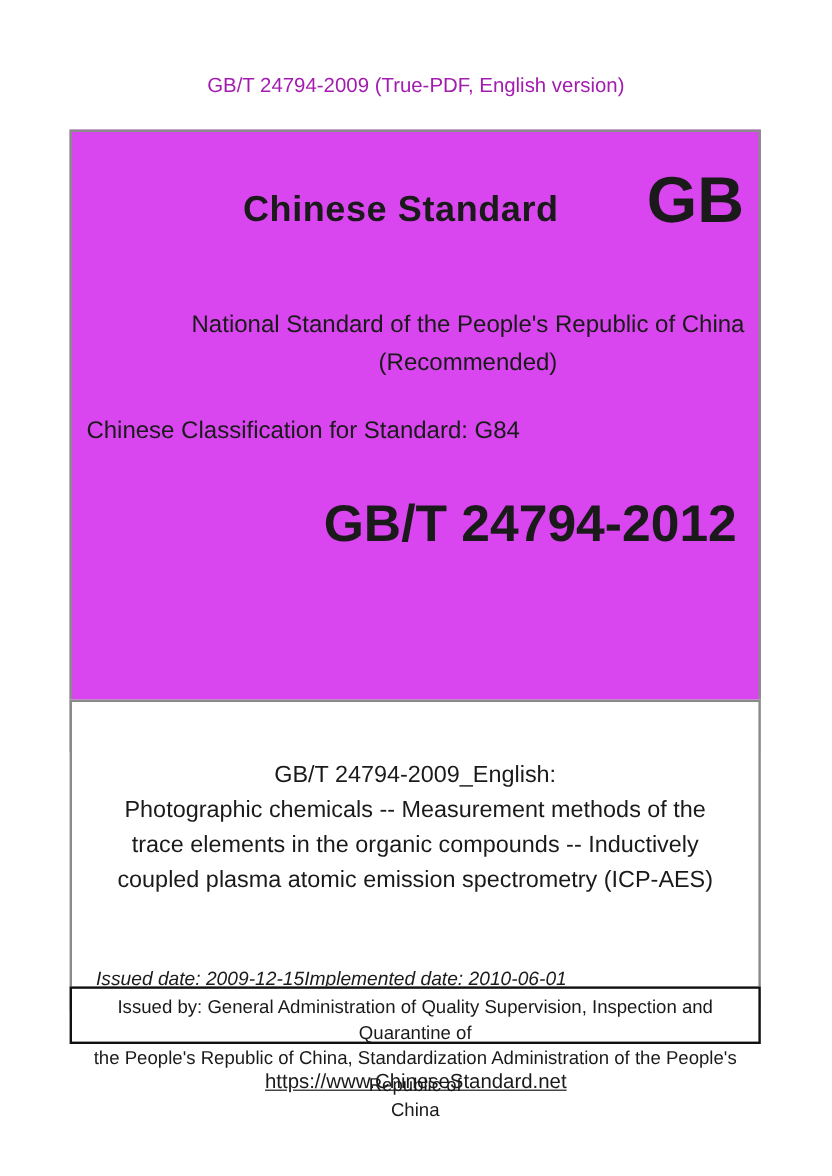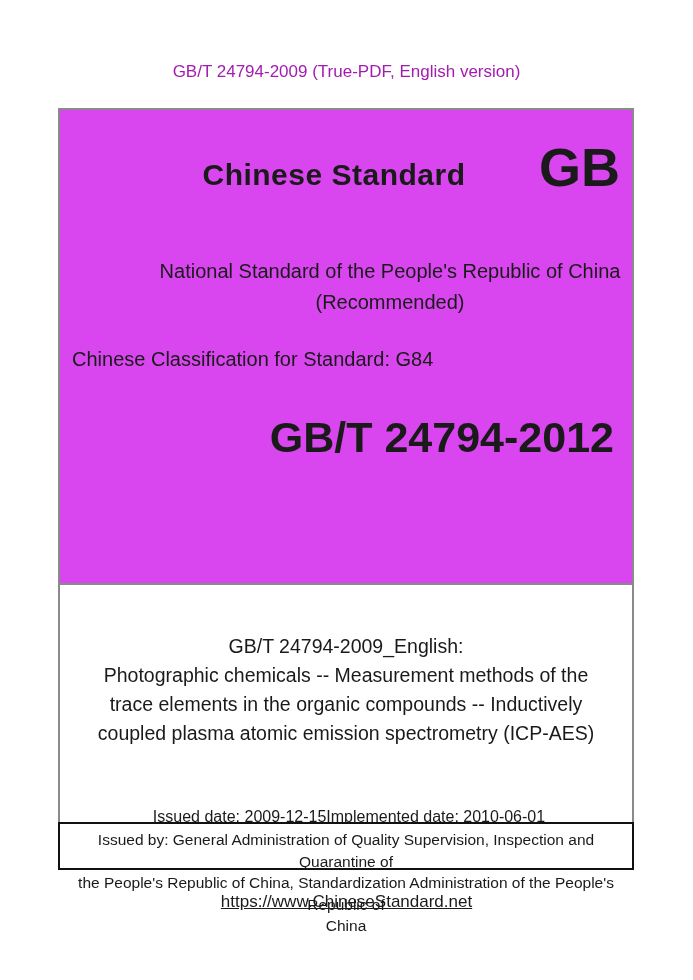--- a/index.html
+++ b/index.html
@@ -99,22 +99,23 @@
     text-align: center;
     font-size: 19.5px;
     line-height: 29px;
   }
   .dates-row {
     position: absolute;
     bottom: 14px;
     left: 20px;
     right: 14px;
     display: flex;
-    justify-content: center;
+    justify-content: flex-start;
     font-size: 16px;
+    font-style: italic;
   }
   
   .box3 {
     position: absolute;
     left: 58px;
     top: 822px;
     width: 576px;
     height: 48px;
     border: 2px solid #111111;
     box-sizing: border-box;

